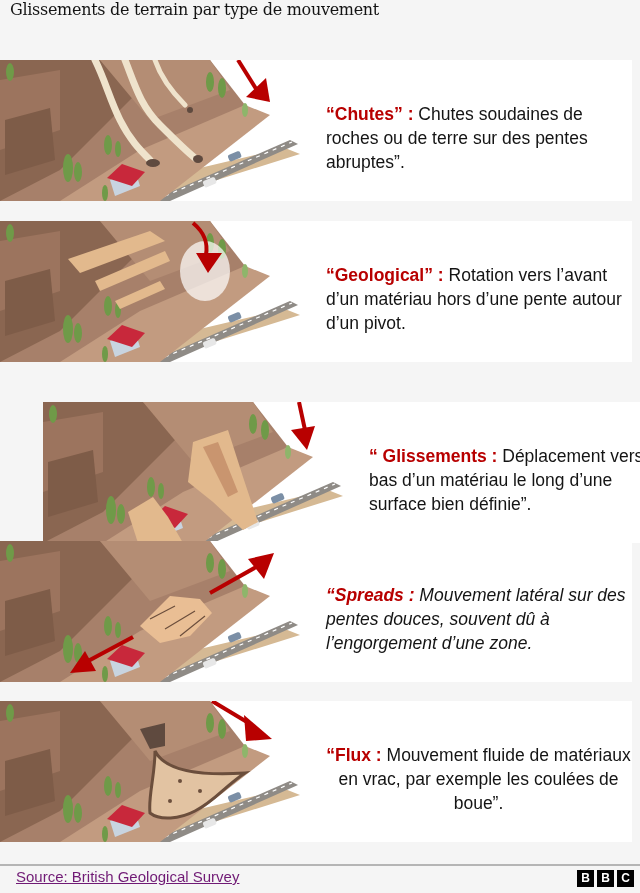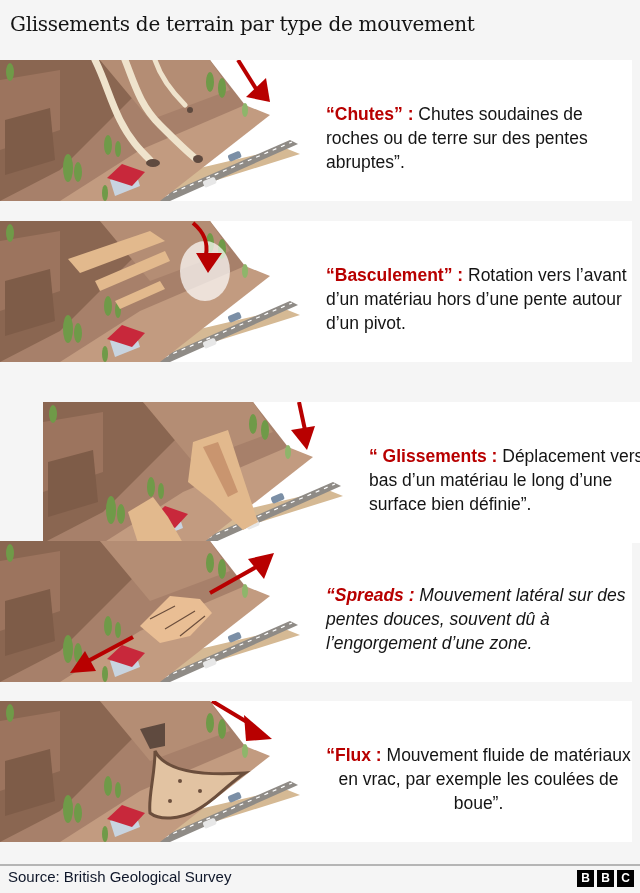--- a/index.html
+++ b/index.html
@@ -1,33 +1,33 @@
 <!DOCTYPE html>
 <html><head>
 <meta charset="utf-8">
 <style>
   * { box-sizing: border-box; margin: 0; padding: 0; }
   html, body { width: 640px; height: 893px; background: #f5f5f5; overflow: hidden; }
   body { position: relative; font-family: "Liberation Sans", sans-serif; color: #141414; }
   .title {
-    position: absolute; left: 10px; top: 12px;
-    font-family: "DejaVu Serif", serif; font-size: 20px; font-weight: 400;
+    position: absolute; left: 10px; top: 0;
+    font-family: "DejaVu Serif", serif; font-size: 16px; font-weight: 400;
     color: #141414; letter-spacing: -0.3px; white-space: nowrap;
   }
   .panel {
     position: absolute; left: 0; width: 632px; height: 141px; background: #ffffff; overflow: hidden;
   }
   .illus { position: absolute; left: 0; top: 0; width: 300px; height: 141px; }
   .desc {
     position: absolute; left: 326px; top: 42px; width: 305px;
     font-size: 17.5px; line-height: 24px; color: #141414;
   }
   .desc .term { color: #b80000; font-weight: 700; }
   .footer-line { position: absolute; left: 0; top: 864px; width: 640px; height: 2px; background: #b5b5b5; }
-  .source { position: absolute; left: 8px; top: 868px; font-size: 15px; color: #0f172a; }
+  .source { position: absolute; left: 16px; top: 868px; font-size: 15px; color: #701a75; text-decoration: underline; }
   .bbc { position: absolute; right: 6px; top: 870px; display: flex; gap: 3px; }
   .bbc span {
     width: 17px; height: 17px; background: #000; color: #fff; font-weight: 700;
     font-size: 12px; line-height: 17px; text-align: center; font-family: "Liberation Sans", sans-serif;
   }
 </style>
 </head>
 <body>
 
 <div class="title">Glissements de terrain par type de mouvement</div>
@@ -94,21 +94,21 @@
     <polygon points="68,38 150,10 165,20 80,52" fill="#e2b98d"></polygon>
     <polygon points="95,60 165,30 170,40 100,70" fill="#e2b98d"></polygon>
     <polygon points="115,80 160,60 165,68 120,88" fill="#e2b98d"></polygon>
     <ellipse cx="205" cy="50" rx="25" ry="30" fill="#ffffff" opacity="0.7"></ellipse>
     <g>
       <path d="M193,2 C205,12 208,22 206,34" stroke="#b80000" stroke-width="4" fill="none"></path>
       <polygon points="196,32 222,32 208,52" fill="#b80000"></polygon>
     </g>
   </svg>
   <div class="desc">
-    <span class="term">“Basculement” :</span><span> Rotation vers l’avant d’un matériau hors d’une pente autour d’un pivot.</span>
+    <span class="term">“Geological” :</span><span> Rotation vers l’avant d’un matériau hors d’une pente autour d’un pivot.</span>
   </div>
 </div>
 
 <div class="panel" style="top:402px;margin-left:43px;">
   <svg class="illus" viewBox="0 0 300 141">
     <use href="#terrain-base"></use>
     <path d="M150,40 L185,28 L200,75 L215,120 L200,128 L170,100 L145,80 Z" fill="#e2b98d"></path>
     <path d="M160,45 L175,40 L195,90 L185,95 Z" fill="#c9956f"></path>
     <path d="M85,110 L110,95 L125,115 L140,141 L95,141 Z" fill="#e2b98d"></path>
     <g>

